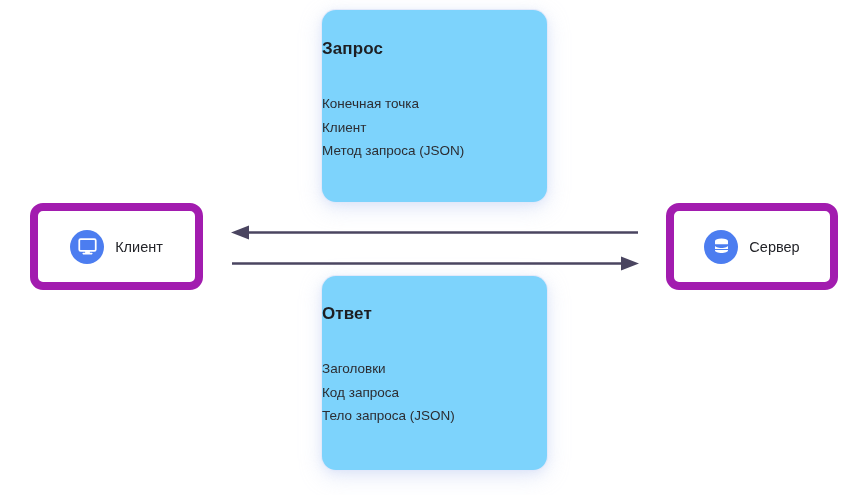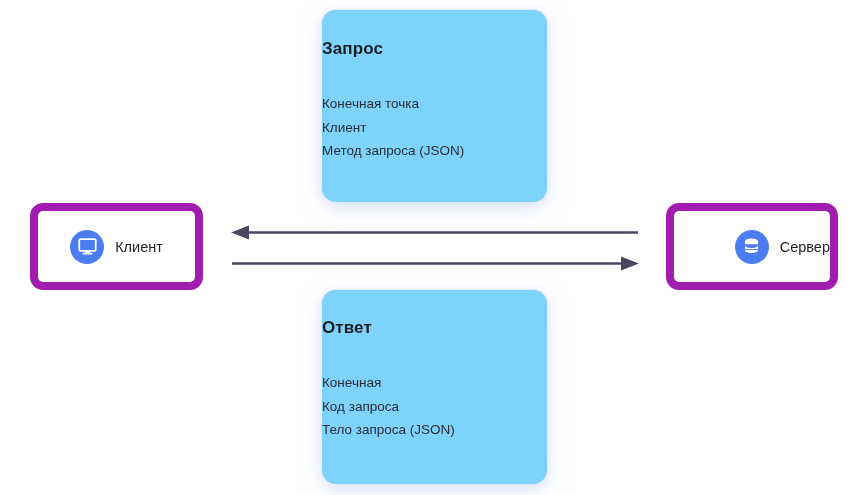--- a/index.html
+++ b/index.html
@@ -35,21 +35,21 @@
   }
   .card-request {
     left: 322px;
     top: 10px;
     width: 225px;
     height: 192px;
     padding-top: 28px;
   }
   .card-response {
     left: 322px;
-    top: 290px;
+    top: 276px;
     width: 225px;
     height: 194px;
     padding-top: 27px;
   }
   .card-title {
     font-size: 17px;
     font-weight: bold;
     letter-spacing: 0.1px;
     color: #1d1e22;
     line-height: 22px;
@@ -71,21 +71,21 @@
     height: 87px;
     border: 8px solid #a21caf;
     border-radius: 13px;
     background: #ffffff;
     box-sizing: border-box;
     display: flex;
     align-items: center;
     justify-content: center;
   }
   .node-client { left: 30px; width: 173px; }
-  .node-server { left: 666px; width: 172px; justify-content: flex-end; }
+  .node-server { left: 666px; width: 172px; }
 
   .node-inner {
     display: flex;
     align-items: center;
     gap: 11px;
   }
   .node-icon {
     width: 34px;
     height: 34px;
     border-radius: 50%;
@@ -122,21 +122,21 @@
     <div class="card-lines">
       <div class="card-line">Конечная точка</div>
       <div class="card-line">Клиент</div>
       <div class="card-line">Метод запроса (JSON)</div>
     </div>
   </div>
 
   <div class="info-card card-response">
     <div class="card-title">Ответ</div>
     <div class="card-lines">
-      <div class="card-line">Конечная</div>
+      <div class="card-line">Заголовки</div>
       <div class="card-line">Код запроса</div>
       <div class="card-line">Тело запроса (JSON)</div>
     </div>
   </div>
 
   <div class="node-box node-client">
     <div class="node-inner">
       <span class="node-icon">
         <svg width="21" height="21" viewBox="0 0 24 24" aria-hidden="true">
           <rect x="2.6" y="3.6" width="18.8" height="13.4" rx="1.6" ry="1.6" fill="none" stroke="#ffffff" stroke-width="2"></rect>

